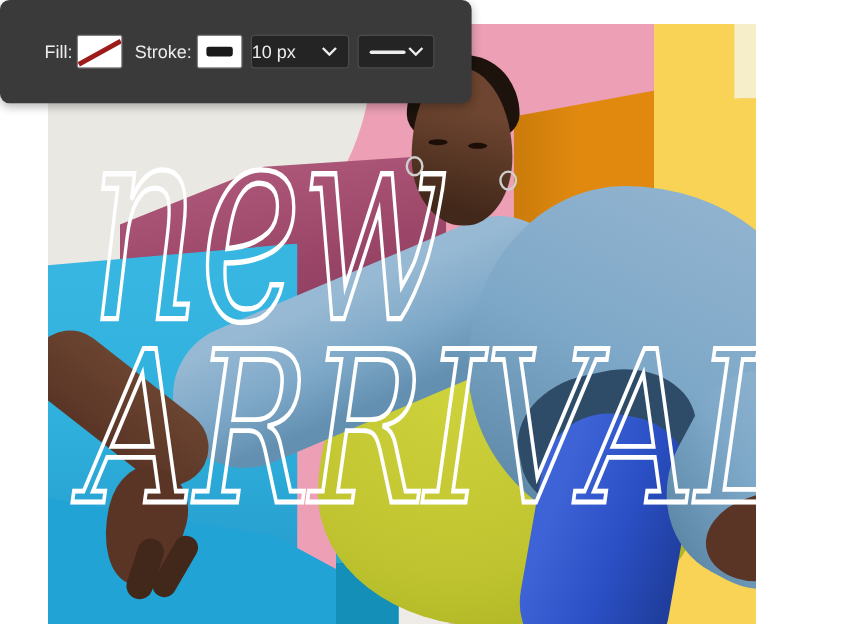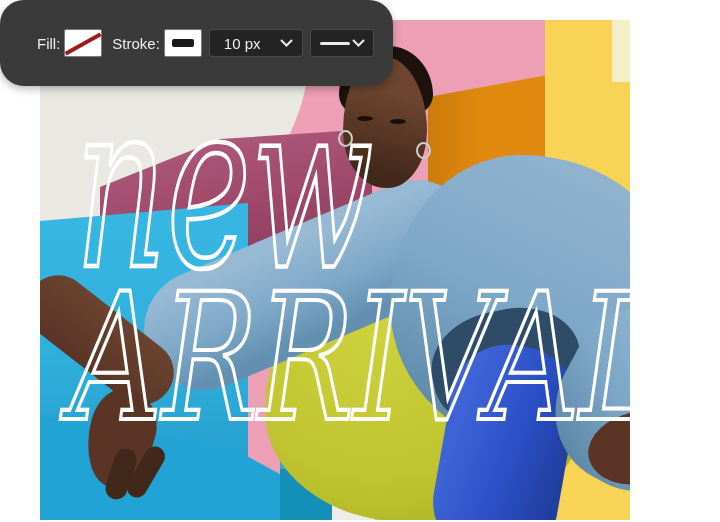--- a/index.html
+++ b/index.html
@@ -1,37 +1,37 @@
 <!DOCTYPE html>
 <html style="--toolbar_bg: #3a3a3a; --control_bg: #242424; --control_border: #4b4b4b; --toolbar_text: #ededed; --swatch_red: #9e1b1b; --swatch_bar: #1a1a1a; --outline_text: #ffffff; --pink: #ec9fb5; --white_arch: #eae8e2; --plum: #a04a6c; --plum_dark: #8b3a5c; --plum_light: #b05c7d; --cyan: #2fb0dd; --cyan_deep: #21a3d6; --teal: #138fb8; --floor: #efece7; --orange: #e1890f; --gold: #ecae29; --yellow: #f9d355; --cream: #f6eec9; --chartreuse: #bec32f; --chartreuse_deep: #a9ae1f; --denim: #7ea8c8; --denim_light: #97b9d3; --denim_deep: #5d87a6; --jeans: #2e4c68; --skin: #5a3526; --skin_deep: #42281a; --hair: #1d120c; --boot: #2b50c6; --boot_light: #3d63d6; --pole: #bfbdb9;"><head>
 <meta charset="utf-8">
 <style>
   html,body{margin:0;padding:0;background:#ffffff;}
   .stage{position:relative;width:720px;height:522px;background:#fff;overflow:hidden;
          font-family:"Liberation Sans",sans-serif;}
 
   
   .toolbar{position:absolute;left:0;top:0;width:393px;height:86px;z-index:100;
-           background:var(--toolbar_bg,#3a3a3a);border-radius:24px;
+           background:var(--toolbar_bg,#3a3a3a);border-radius:8px;
            box-shadow:0 3px 8px rgba(0,0,0,.28);
            display:flex;align-items:center;padding-left:37px;box-sizing:border-box;}
   .tb-label{color:var(--toolbar_text,#ededed);font-size:15px;margin-right:5px;white-space:nowrap;}
   .swatch{position:relative;width:36px;height:26px;background:#ffffff;border:none;padding:0;
           box-shadow:0 0 0 1px #7d7d7d;border-radius:1px;overflow:hidden;cursor:pointer;}
   .swatch.fill{margin-right:11px;}
   .swatch.stroke{margin-right:8px;}
   .diag{position:absolute;left:-2px;top:11.5px;width:40px;height:3.5px;
         background:var(--swatch_red,#9e1b1b);transform:rotate(-29deg);}
   .bar{position:absolute;left:7px;top:9px;width:22px;height:8px;border-radius:2px;
        background:var(--swatch_bar,#1a1a1a);}
   .dropdown{height:28px;background:var(--control_bg,#242424);
             border:1px solid var(--control_border,#4b4b4b);border-radius:3px;
             display:flex;align-items:center;justify-content:space-between;
             box-sizing:border-box;cursor:pointer;}
-  .dd-width{width:94px;padding:0 9px 0 14px;margin-right:7px;}
+  .dd-width{width:82px;padding:0 9px 0 0;margin-right:7px;}
   .dd-style{width:64px;padding:0 8px 0 9px;}
   .dd-text{color:var(--toolbar_text,#ededed);font-size:15px;}
   .line-sample{width:30px;height:3px;border-radius:2px;background:var(--toolbar_text,#ededed);}
   .chev{flex:0 0 auto;}
 
   
   .photo{position:absolute;left:40px;top:20px;width:590px;height:500px;
          background:var(--pink,#ec9fb5);overflow:hidden;}
   .ph{position:absolute;}
 

